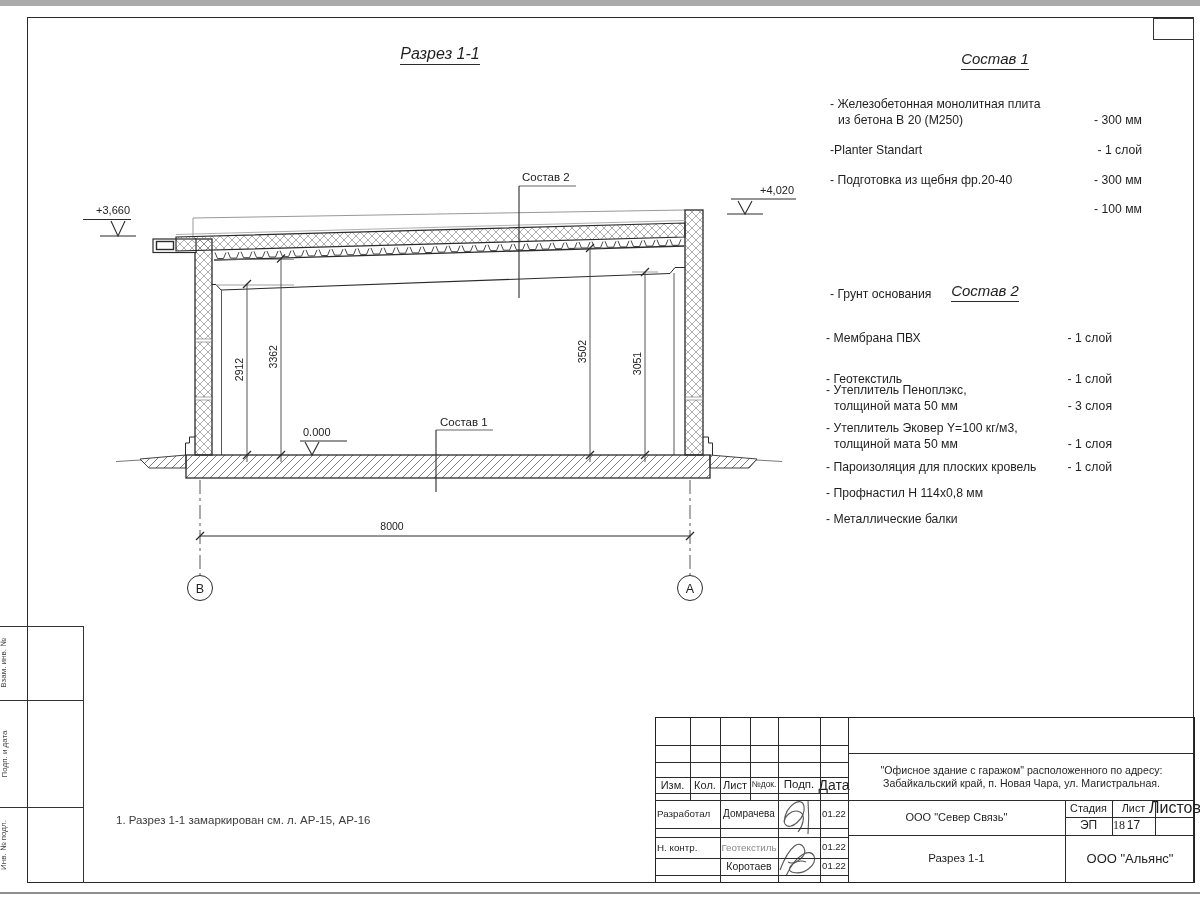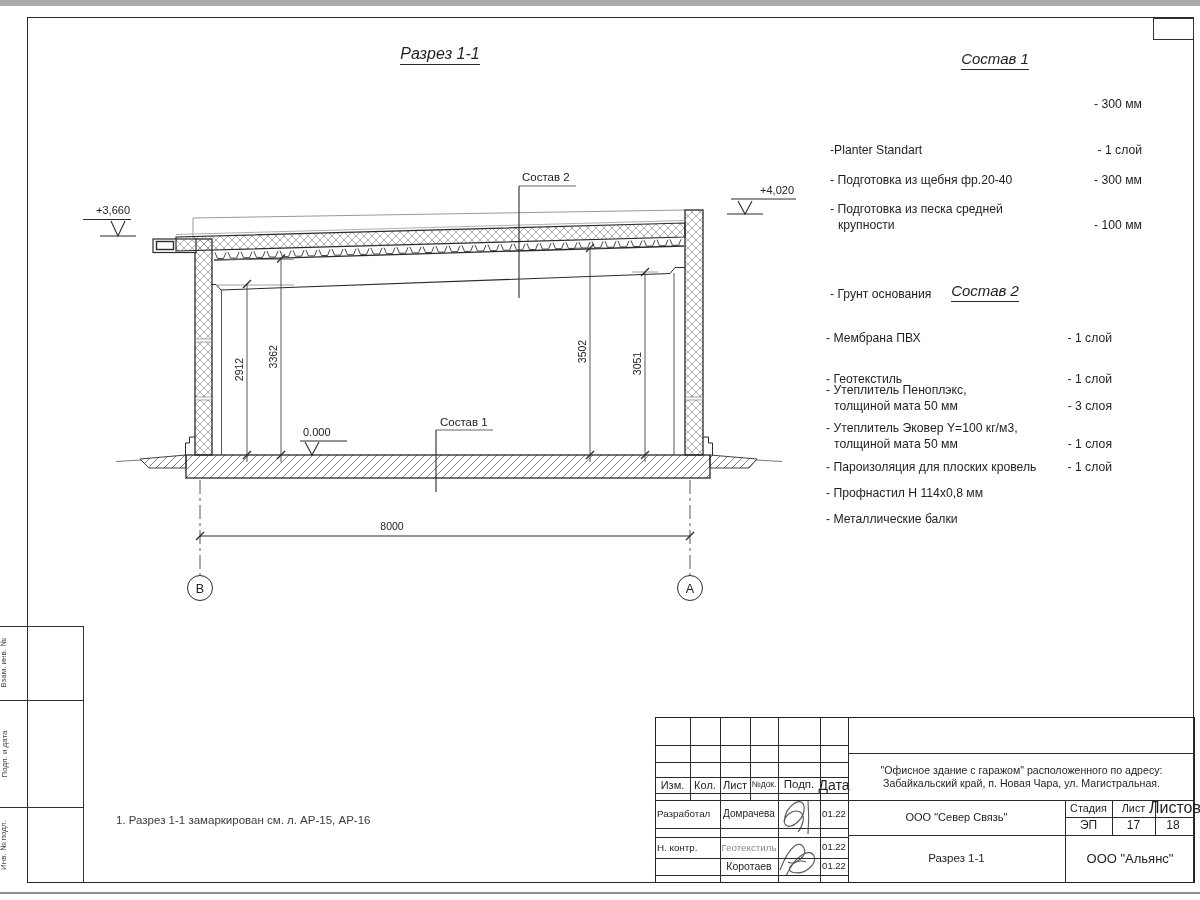--- a/index.html
+++ b/index.html
@@ -160,39 +160,39 @@
 
   <div class="cell" style="left:360px;top:44px;width:160px;height:22px;">
     <span class="drawing-title uline">Разрез 1-1</span>
   </div>
 
   <div class="cell" style="left:925px;top:50px;width:140px;height:20px;">
     <span class="comp-head uline">Состав 1</span>
   </div>
   <div id="comp1-list">
       <div class="sost-row" style="left: 830px; top: 96px; width: 312px;">
+        <div class="lines">
+          <div>- Железобетонная  монолитная плита</div>
+          <div class="cont">из бетона В 20 (М250)</div>
+        </div>
         <span class="qty">- 300 мм</span>
       </div>
       <div class="sost-row" style="left: 830px; top: 142px; width: 312px;">
         <div class="lines">
           <div>-Planter Standart</div>
         </div>
         <span class="qty">- 1 слой</span>
       </div>
       <div class="sost-row" style="left: 830px; top: 172px; width: 312px;">
         <div class="lines">
           <div>- Подготовка из щебня фр.20-40</div>
         </div>
         <span class="qty">- 300 мм</span>
       </div>
       <div class="sost-row" style="left: 830px; top: 201px; width: 312px;">
-        <div class="lines">
-          <div>- Подготовка из песка средней</div>
-          <div class="cont">крупности</div>
-        </div>
         <span class="qty">- 100 мм</span>
       </div>
       <div class="sost-row" style="left: 830px; top: 246px; width: 312px; margin-top: 40px;">
         <div class="lines">
           <div>- Грунт основания</div>
         </div>
       </div>
     </div>
 
   <div class="cell" style="left:915px;top:282px;width:140px;height:20px;">
@@ -253,21 +253,21 @@
     <div>Забайкальский край, п. Новая Чара, ул. Магистральная.</div>
   </div>
   <div class="cell" style="left:848px;top:800px;width:217px;height:35px;font-size:11px;">ООО "Север Связь"</div>
   <div class="cell" style="left:848px;top:835px;width:217px;height:48px;font-size:11.5px;">Разрез 1-1</div>
 
   <div class="cell" style="left:1065px;top:800px;width:47px;height:17px;font-size:10.8px;">Стадия</div>
   <div class="cell" style="left:1112px;top:800px;width:43px;height:17px;font-size:10.8px;">Лист</div>
   <div class="cell" style="left:1155px;top:800px;width:40px;height:17px;font-size:16px;">Листов</div>
   <div class="cell" style="left:1065px;top:817px;width:47px;height:18px;font-size:12px;">ЭП</div>
   <div class="cell" style="left:1112px;top:817px;width:43px;height:18px;font-size:12px;">17</div>
-  <div class="cell" style="left:1155px;top:817px;width:36px;height:18px;font-size:12px;">18</div>
+  <div class="cell" style="left:1101px;top:817px;width:36px;height:18px;font-size:12px;font-family:Liberation Serif, serif;">18</div>
   <div class="cell" style="left:1065px;top:835px;width:130px;height:48px;font-size:13px;">ООО "Альянс"</div>
 
   <div class="cell" style="left:655px;top:777px;width:35px;height:16px;font-size:11px;">Изм.</div>
   <div class="cell" style="left:690px;top:777px;width:30px;height:16px;font-size:11px;">Кол.</div>
   <div class="cell" style="left:720px;top:777px;width:30px;height:16px;font-size:11px;">Лист</div>
   <div class="cell" style="left:750px;top:777px;width:28px;height:16px;font-size:8.5px;">№док.</div>
   <div class="cell" style="left:778px;top:777px;width:42px;height:16px;font-size:11.5px;">Подп.</div>
   <div class="cell" style="left:820px;top:777px;width:28px;height:16px;font-size:14px;">Дата</div>
 
   <div class="cell left" style="left:657px;top:800px;width:62px;height:28px;font-size:9.8px;">Разработал</div>

